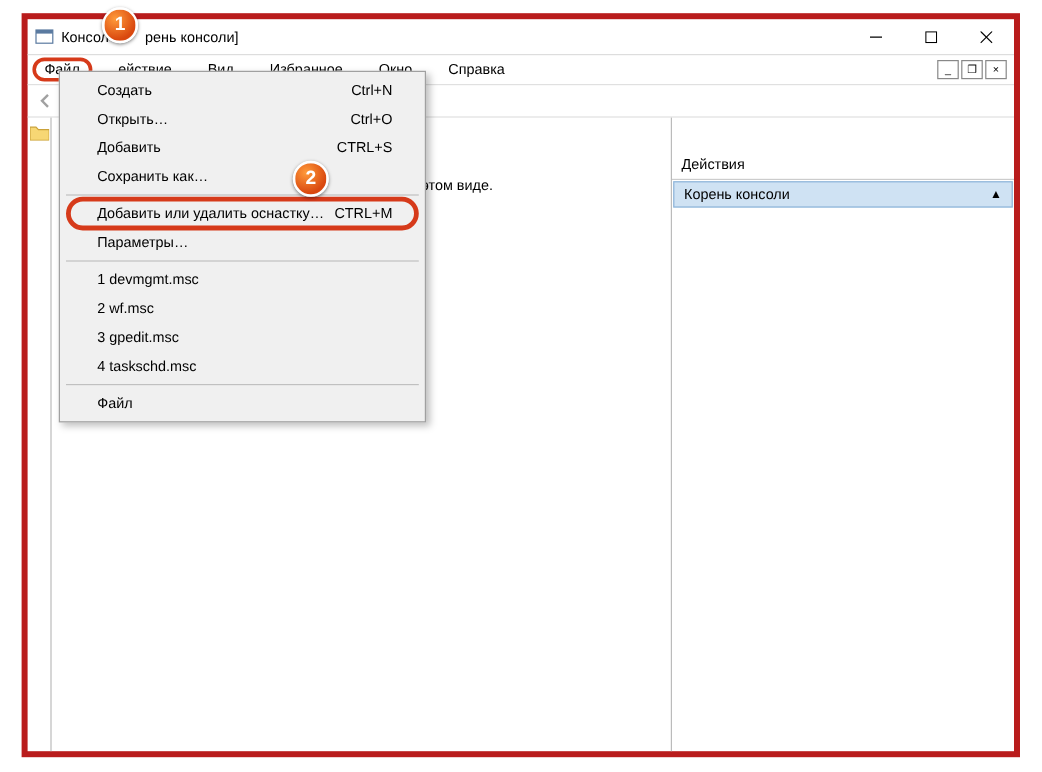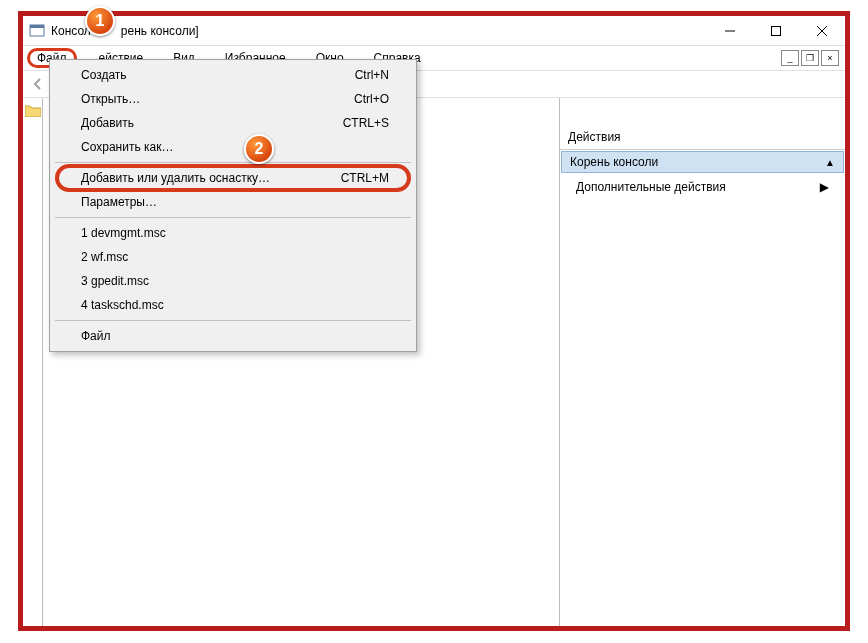--- a/index.html
+++ b/index.html
@@ -21,21 +21,21 @@
 .content { position: absolute; left: 0; right: 0; top: 82px; bottom: 0; display: flex; }
 .treecol { width: 20px; border-right: 1px solid #bbb; padding: 6px 2px; }
 .folder-icon { width: 16px; height: 13px; }
 .midcol { flex: 1; border-right: 1px solid #bbb; position: relative; }
 .emptymsg { position: absolute; top: 48px; left: 0; right: 0; text-align: center; color: #000; padding: 0 10px; line-height: 1.4; }
 .rightcol { width: 285px; display: flex; flex-direction: column; margin-top: 27px; }
 .rhdr { padding: 5px 8px; font-size: 12px; border-bottom: 1px solid #ccc; }
 .rsection { background: #cfe2f3; border: 1px solid #8db4d9; padding: 3px 8px; display: flex; justify-content: space-between; align-items: center; margin: 1px; }
 .rsection .arrow { font-size: 10px; }
 .raction { padding: 6px 16px; display: flex; justify-content: space-between; align-items: center; }
-.dropdown { position: absolute; left: 49px; top: 59px; width: 368px; background: #f0f0f0; border: 1px solid #a0a0a0; box-shadow: 3px 3px 6px rgba(0,0,0,.25); z-index: 20; padding: 3px; }
+.dropdown { position: absolute; left: 49px; top: 59px; width: 306px; background: #f0f0f0; border: 1px solid #a0a0a0; box-shadow: 3px 3px 6px rgba(0,0,0,.25); z-index: 20; padding: 3px; }
 .dd-item { display: flex; justify-content: space-between; padding: 5px 24px 5px 28px; cursor: default; }
 .dd-sep { height: 1px; background: #c0c0c0; margin: 3px 2px; }
 .dd-item.highlight { position: relative; }
 .dd-item.highlight::before { content: ""; position: absolute; left: 2px; right: 2px; top: -2px; bottom: -2px; border: 4px solid #d63a1a; border-radius: 14px; pointer-events: none; }
 .callout { position: absolute; width: 30px; height: 30px; border-radius: 50%; background: radial-gradient(circle at 35% 30%, #ff9a3a, #d9480f 70%); border: 2px solid #fff; box-shadow: 0 1px 3px rgba(0,0,0,.5); color: #fff; font-weight: bold; font-size: 16px; display: flex; align-items: center; justify-content: center; z-index: 40; }
 </style>
 </head>
 <body>
 
 <div class="window">
@@ -105,24 +105,20 @@
     </div>
     <div class="midcol">
       <div class="emptymsg">ементов для отображения в этом виде.</div>
     </div>
     <div class="rightcol">
       <div class="rhdr">Действия</div>
       <div class="rsection">
         <span>Корень консоли</span>
         <span class="arrow">▲</span>
       </div>
-      <div class="raction">
-        <span>Дополнительные действия</span>
-        <span>▶</span>
-      </div>
     </div>
   </div>
 </div>
 
 <div class="dropdown">
   <div class="dd-item">
       <span>Создать</span>
       <span>Ctrl+N</span>
     </div>
   <div class="dd-item">

